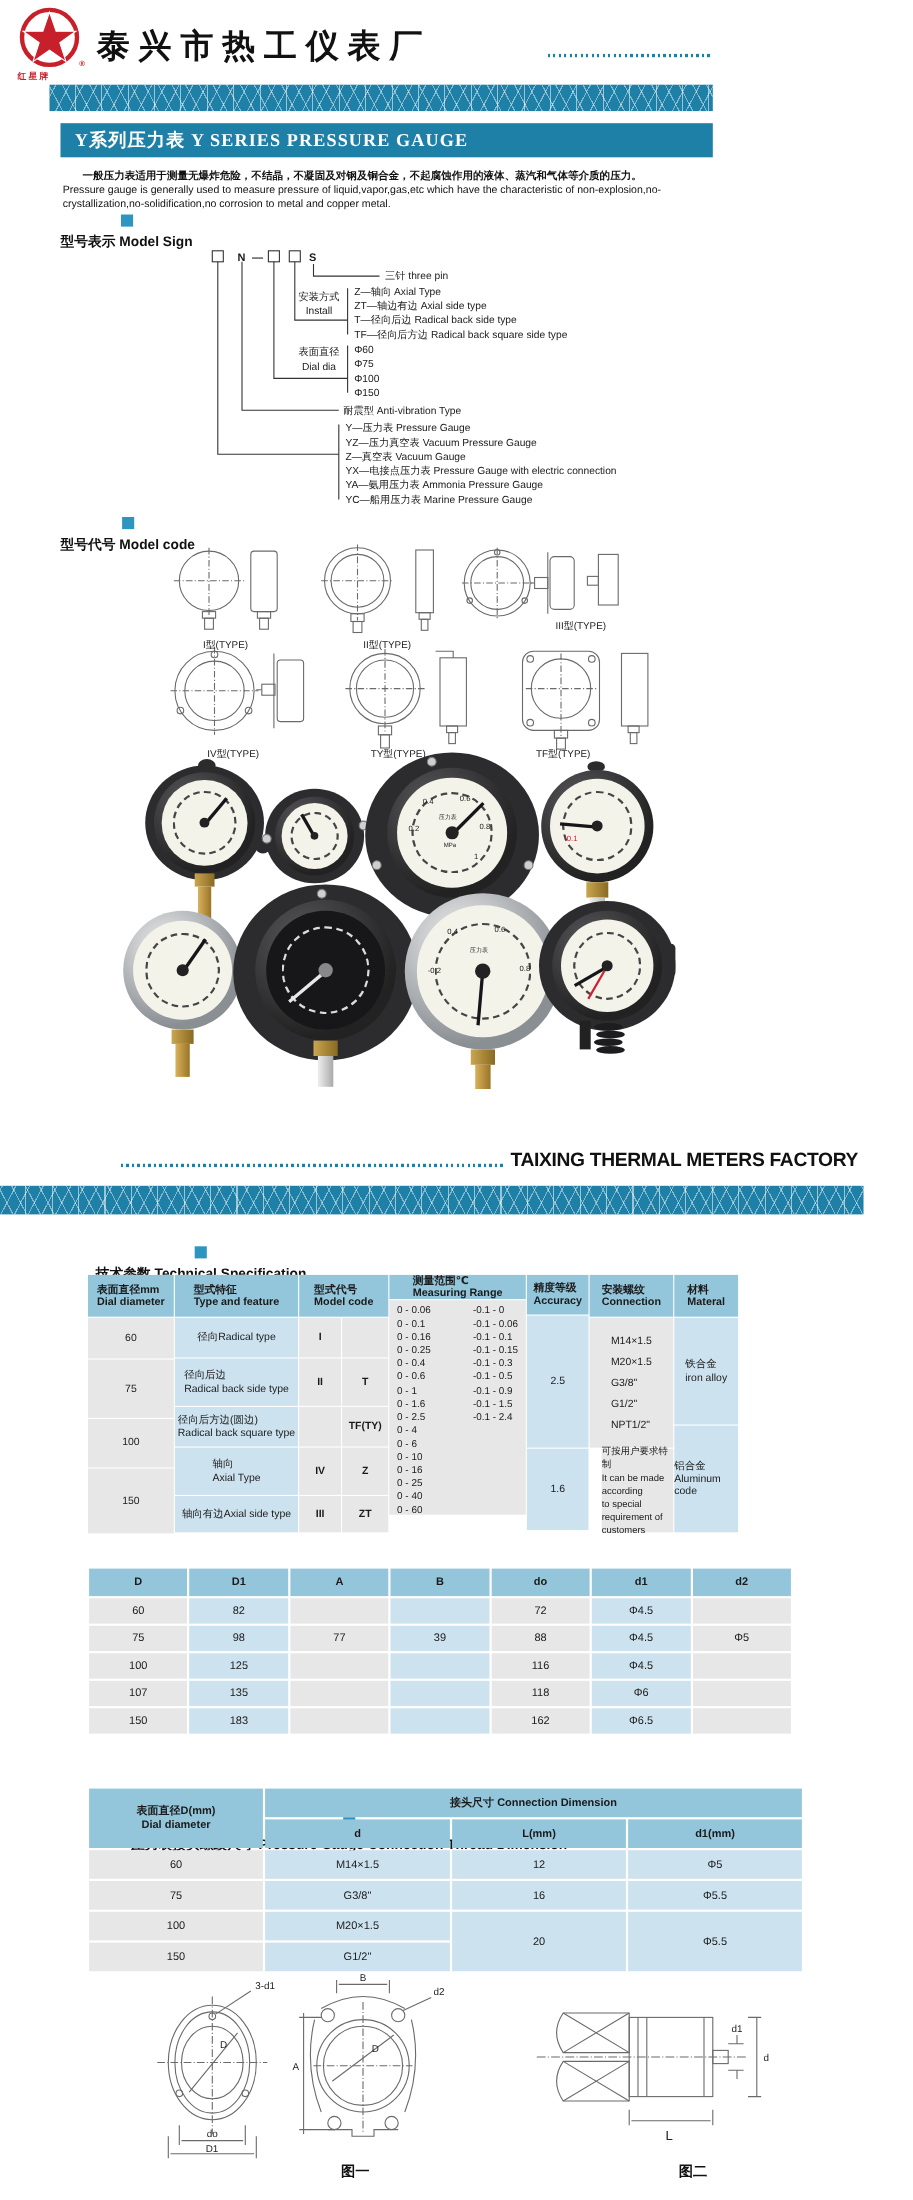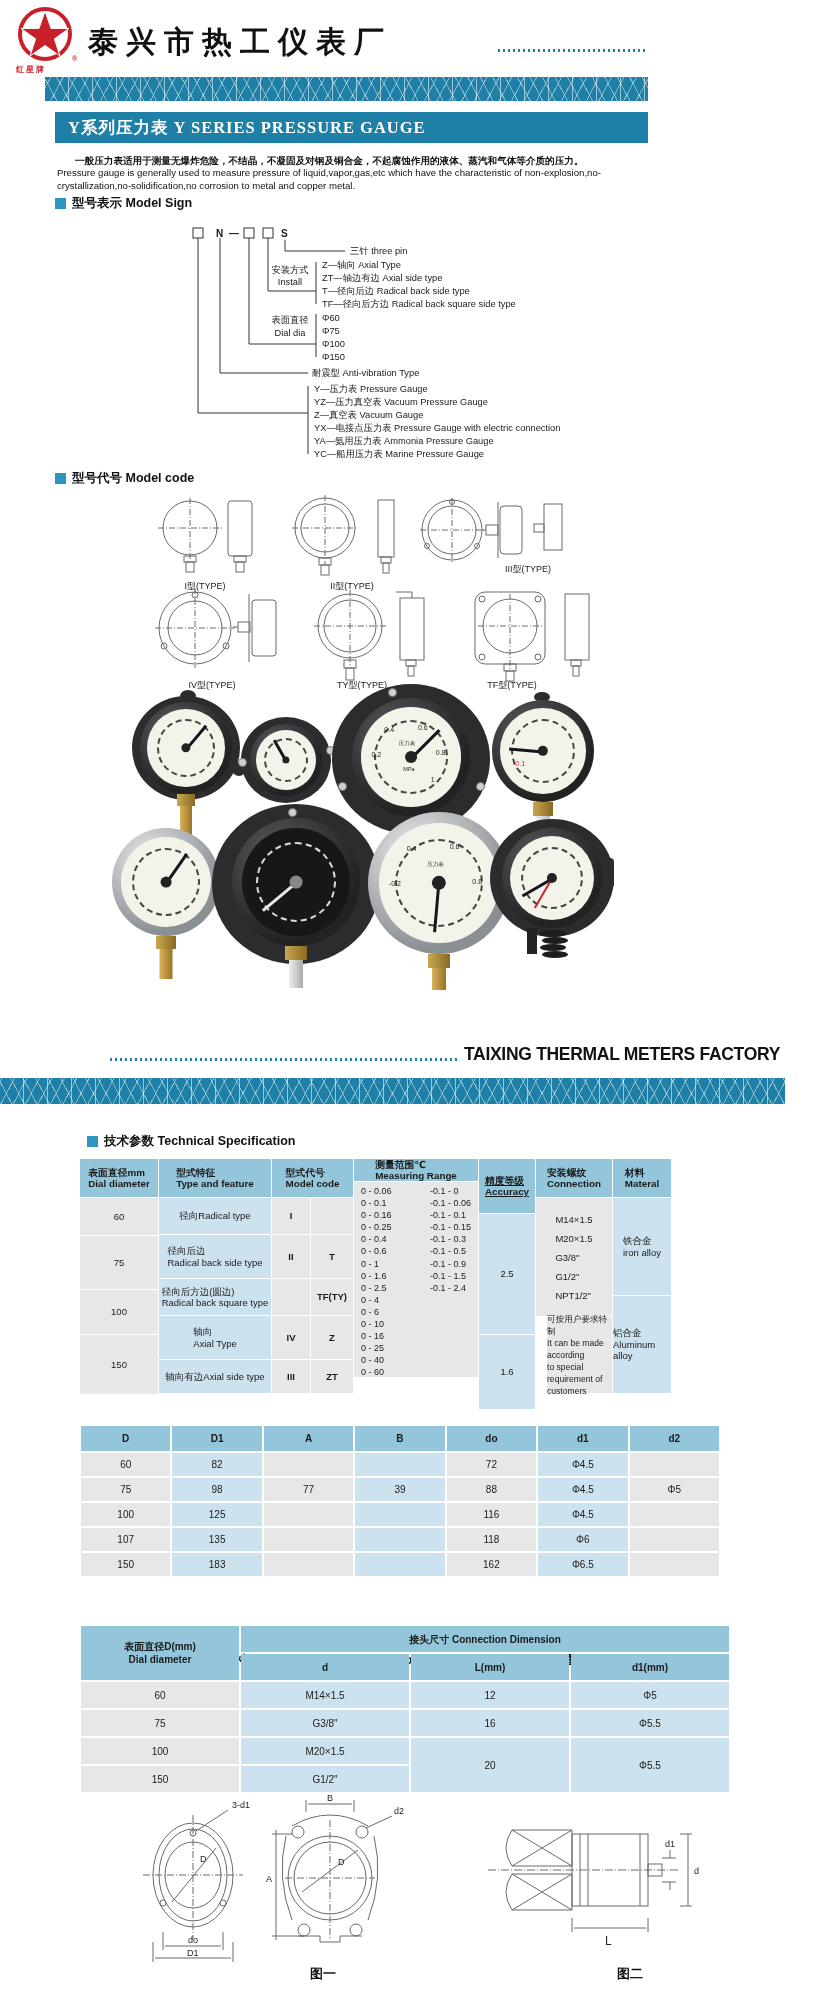--- a/index.html
+++ b/index.html
@@ -11,21 +11,21 @@
     repeating-linear-gradient(90deg, rgba(255,255,255,0) 0 23px, rgba(255,255,255,.55) 23px 24px),
     repeating-linear-gradient(62deg, rgba(255,255,255,0) 0 10px, rgba(255,255,255,.45) 10px 11px),
     repeating-linear-gradient(-62deg, rgba(255,255,255,0) 0 10px, rgba(255,255,255,.45) 10px 11px);}
   .dots{height:3px;background-image:repeating-linear-gradient(90deg,#1e7fa7 0 2px,transparent 2px 5px);}
   .factory-name{font-size:30px;font-weight:bold;letter-spacing:8px;color:#111;white-space:nowrap;}
   .brand{color:#c8202a;font-size:8px;font-weight:bold;letter-spacing:2px;}
   .titlebar{background:#1e7fa7;color:#fff;font-family:"Liberation Serif","DejaVu Serif",serif;
             font-weight:bold;font-size:16.5px;line-height:31px;padding-left:13px;letter-spacing:1px;}
   .desc{font-size:9.6px;line-height:12.4px;color:#111;}
   .desc .cn{font-weight:bold;text-indent:18px;}
-  .sec-title{display:flex;align-items:center;gap:6px;font-size:12.5px;font-weight:bold;color:#111;white-space:nowrap;}
+  .sec-title{display:flex;align-items:center;gap:6px;font-size:12.5px;font-weight:bold;color:#111;white-space:nowrap;flex-direction:column;}
   .bullet{width:11px;height:11px;background:#2e95c0;flex:0 0 auto;}
   .figref{margin-left:22px;font-weight:bold;}
   
   .spec-row{display:flex;gap:1px;background:#fff;}
   .s-col{display:flex;flex-direction:column;gap:1px;}
   .s-cell{display:flex;align-items:center;justify-content:center;text-align:left;
           font-size:9.5px;line-height:11.5px;white-space:pre-line;}
   .hdrc{background:#94c6db;font-weight:bold;font-size:9.8px;}
   .grayc{background:#e7e7e7;}
   .bluec{background:#cde2ef;}
@@ -425,21 +425,21 @@
 -0.1 - 0.1
 -0.1 - 0.15
 -0.1 - 0.3
 -0.1 - 0.5
 -0.1 - 0.9
 -0.1 - 1.5
 -0.1 - 2.4</div>
         </div>
       </div>
       <div class="s-col" style="width:56px;">
-        <div class="s-cell hdrc" style="height:54px;text-decoration:underline;">精度等级
+        <div class="s-cell hdrc" style="height:36px;">精度等级
 Accuracy</div>
         <div class="s-cell bluec" style="height:120px;">2.5</div>
         <div class="s-cell bluec" style="height:74px;">1.6</div>
       </div>
       <div class="s-col" style="width:76px;">
         <div class="s-cell hdrc" style="height:38px;">安装螺纹
 Connection</div>
         <div class="s-cell grayc conn-list" style="height:118px;">M14×1.5
 M20×1.5
 G3/8"
@@ -451,21 +451,21 @@
 to special
 requirement of
 customers</div>
       </div>
       <div class="s-col" style="width:58px;">
         <div class="s-cell hdrc" style="height:38px;">材料
 Materal</div>
         <div class="s-cell bluec" style="height:97px;">铁合金
 iron alloy</div>
         <div class="s-cell bluec" style="height:97px;">铝合金
-Aluminum alloy</div>
+Aluminum code</div>
       </div>
     </div>
   </div>
 
   <table class="dim abs" style="left:79px;top:1424px;width:642px;">
     <thead>
       <tr>
         <th>D</th>
         <th>D1</th>
         <th>A</th>

